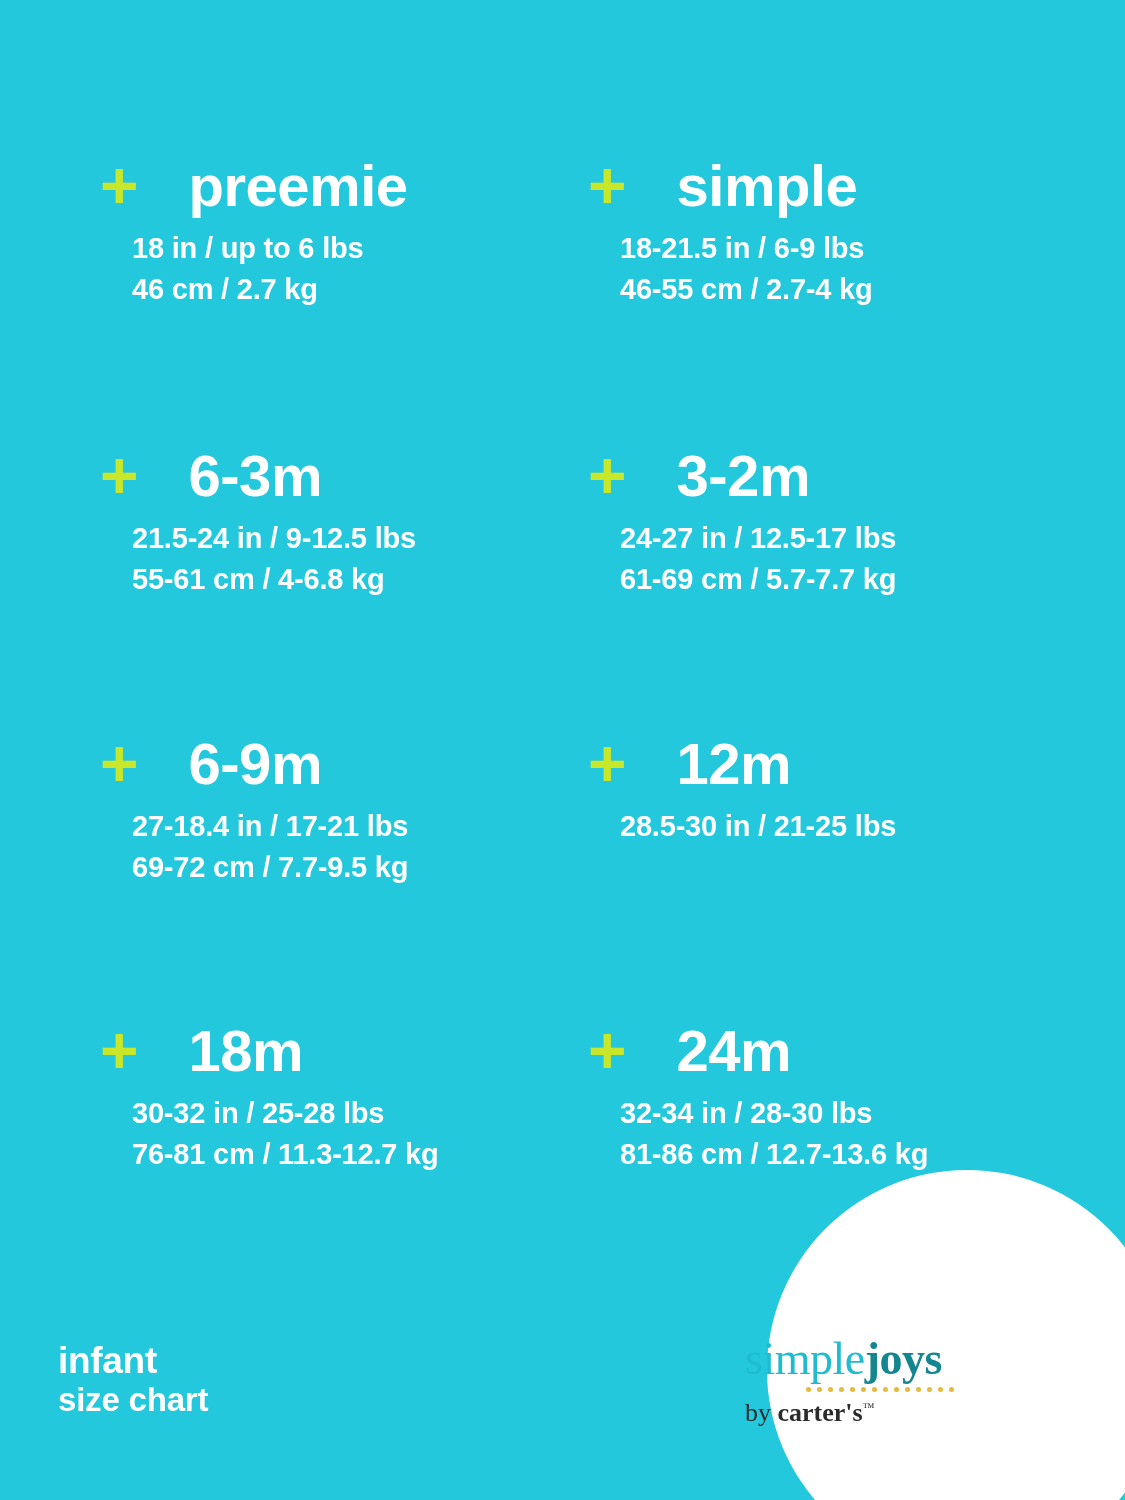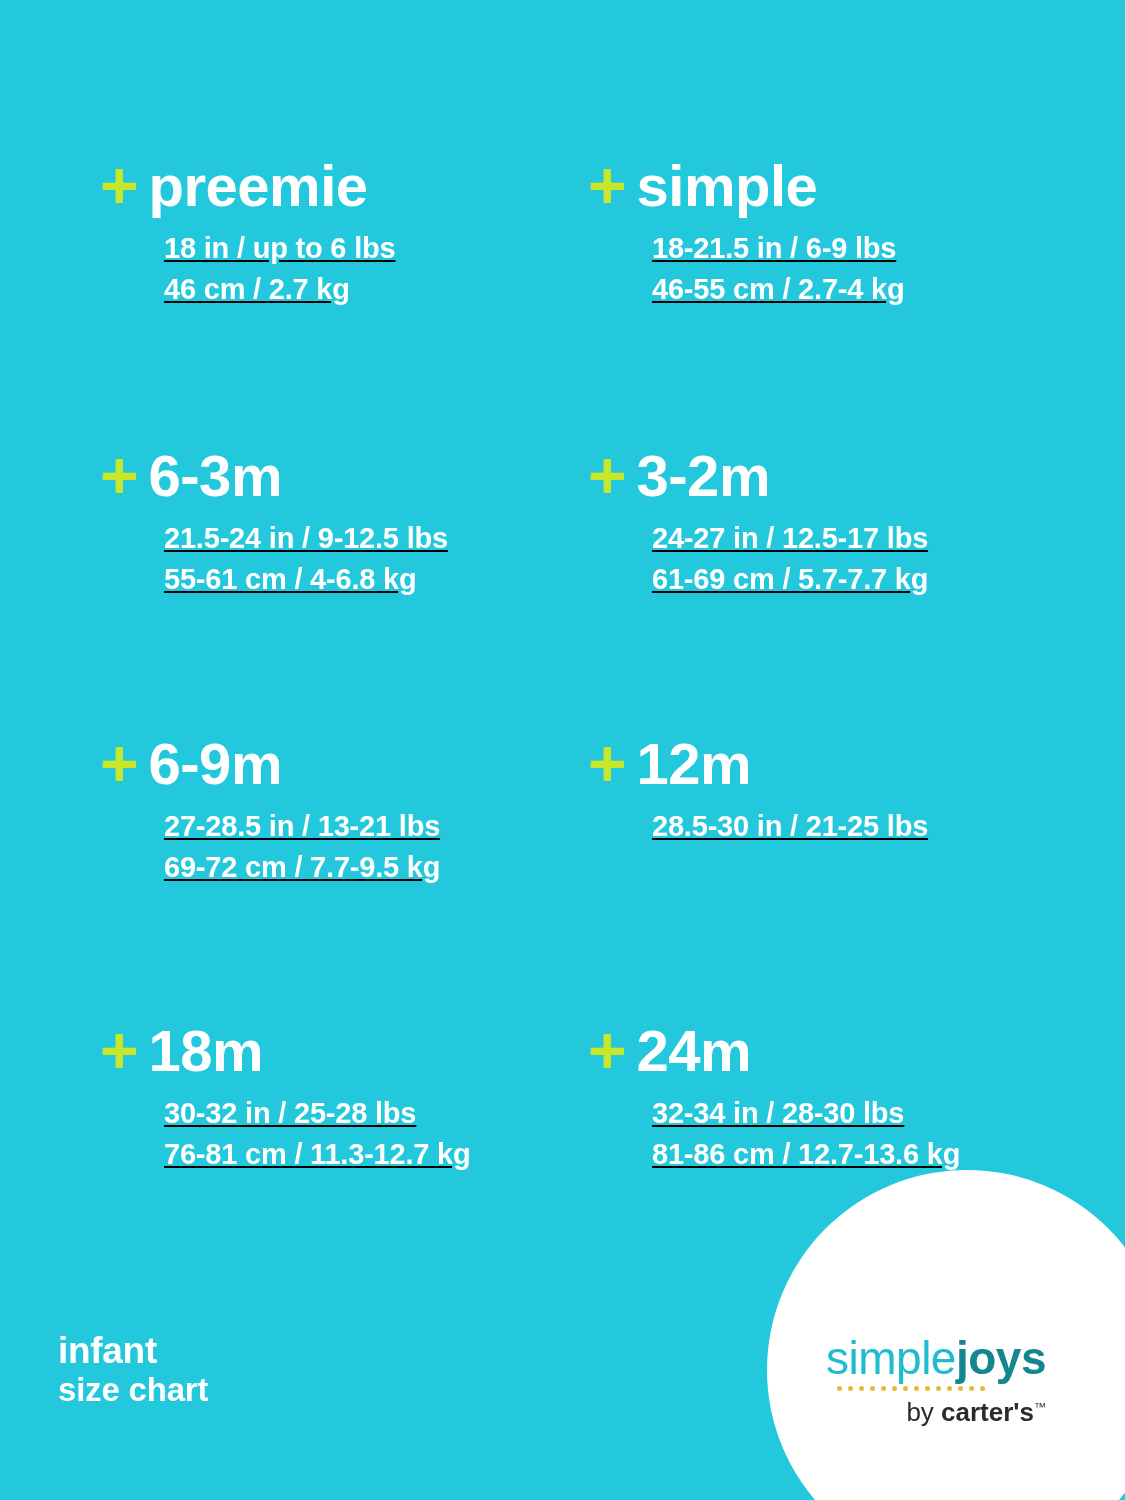--- a/index.html
+++ b/index.html
@@ -51,39 +51,39 @@
     margin-right: 10px;
     position: relative;
     top: 2px;
   }
   .size-name {
     color: #ffffff;
     font-size: 58px;
     font-weight: bold;
     line-height: 1;
     letter-spacing: -0.5px;
+    margin-left: 40px;
   }
   .size-lines {
     margin-top: 12px;
-    margin-left: 64px;
-    text-decoration: underline;
+    margin-left: 32px;
   }
   .size-line {
     color: #ffffff;
     font-size: 29px;
     font-weight: bold;
     line-height: 1.42;
     white-space: nowrap;
     letter-spacing: -0.2px;
   }
 
   .footer-title {
     position: absolute;
     left: 58px;
-    bottom: 90px;
+    bottom: 80px;
     color: #ffffff;
   }
   .footer-line1 {
     font-size: 37px;
     font-weight: bold;
     line-height: 1.12;
     letter-spacing: -0.3px;
   }
   .footer-line2 {
     font-size: 33px;
@@ -96,24 +96,25 @@
     position: absolute;
     right: -42px;
     bottom: -70px;
     width: 400px;
     height: 400px;
     background: #ffffff;
     border-radius: 50%;
   }
   .logo-inner {
     position: absolute;
-    right: 79px;
+    right: 110px;
     bottom: 72px;
     width: 270px;
-    text-align: right;
+    text-align: left;
+    font-family: Liberation Serif, serif;
   }
   .logo-main {
     font-size: 46px;
     line-height: 1;
     white-space: nowrap;
     letter-spacing: -0.5px;
   }
   .logo-simple {
     color: #1fbcd0;
     font-weight: normal;
@@ -198,21 +199,21 @@
         <div class="size-line">61-69 cm / 5.7-7.7 kg</div>
       </div>
     </div>
 
     <div class="cell cell-row2 cell-col0">
       <div class="size-head">
         <span class="plus">+</span>
         <span class="size-name">6-9m</span>
       </div>
       <div class="size-lines">
-        <div class="size-line">27-28.5 in / 13-21 lbs</div>
+        <div class="size-line">27-18.4 in / 17-21 lbs</div>
         <div class="size-line">69-72 cm / 7.7-9.5 kg</div>
       </div>
     </div>
 
     <div class="cell cell-row2 cell-col1">
       <div class="size-head">
         <span class="plus">+</span>
         <span class="size-name">12m</span>
       </div>
       <div class="size-lines">

